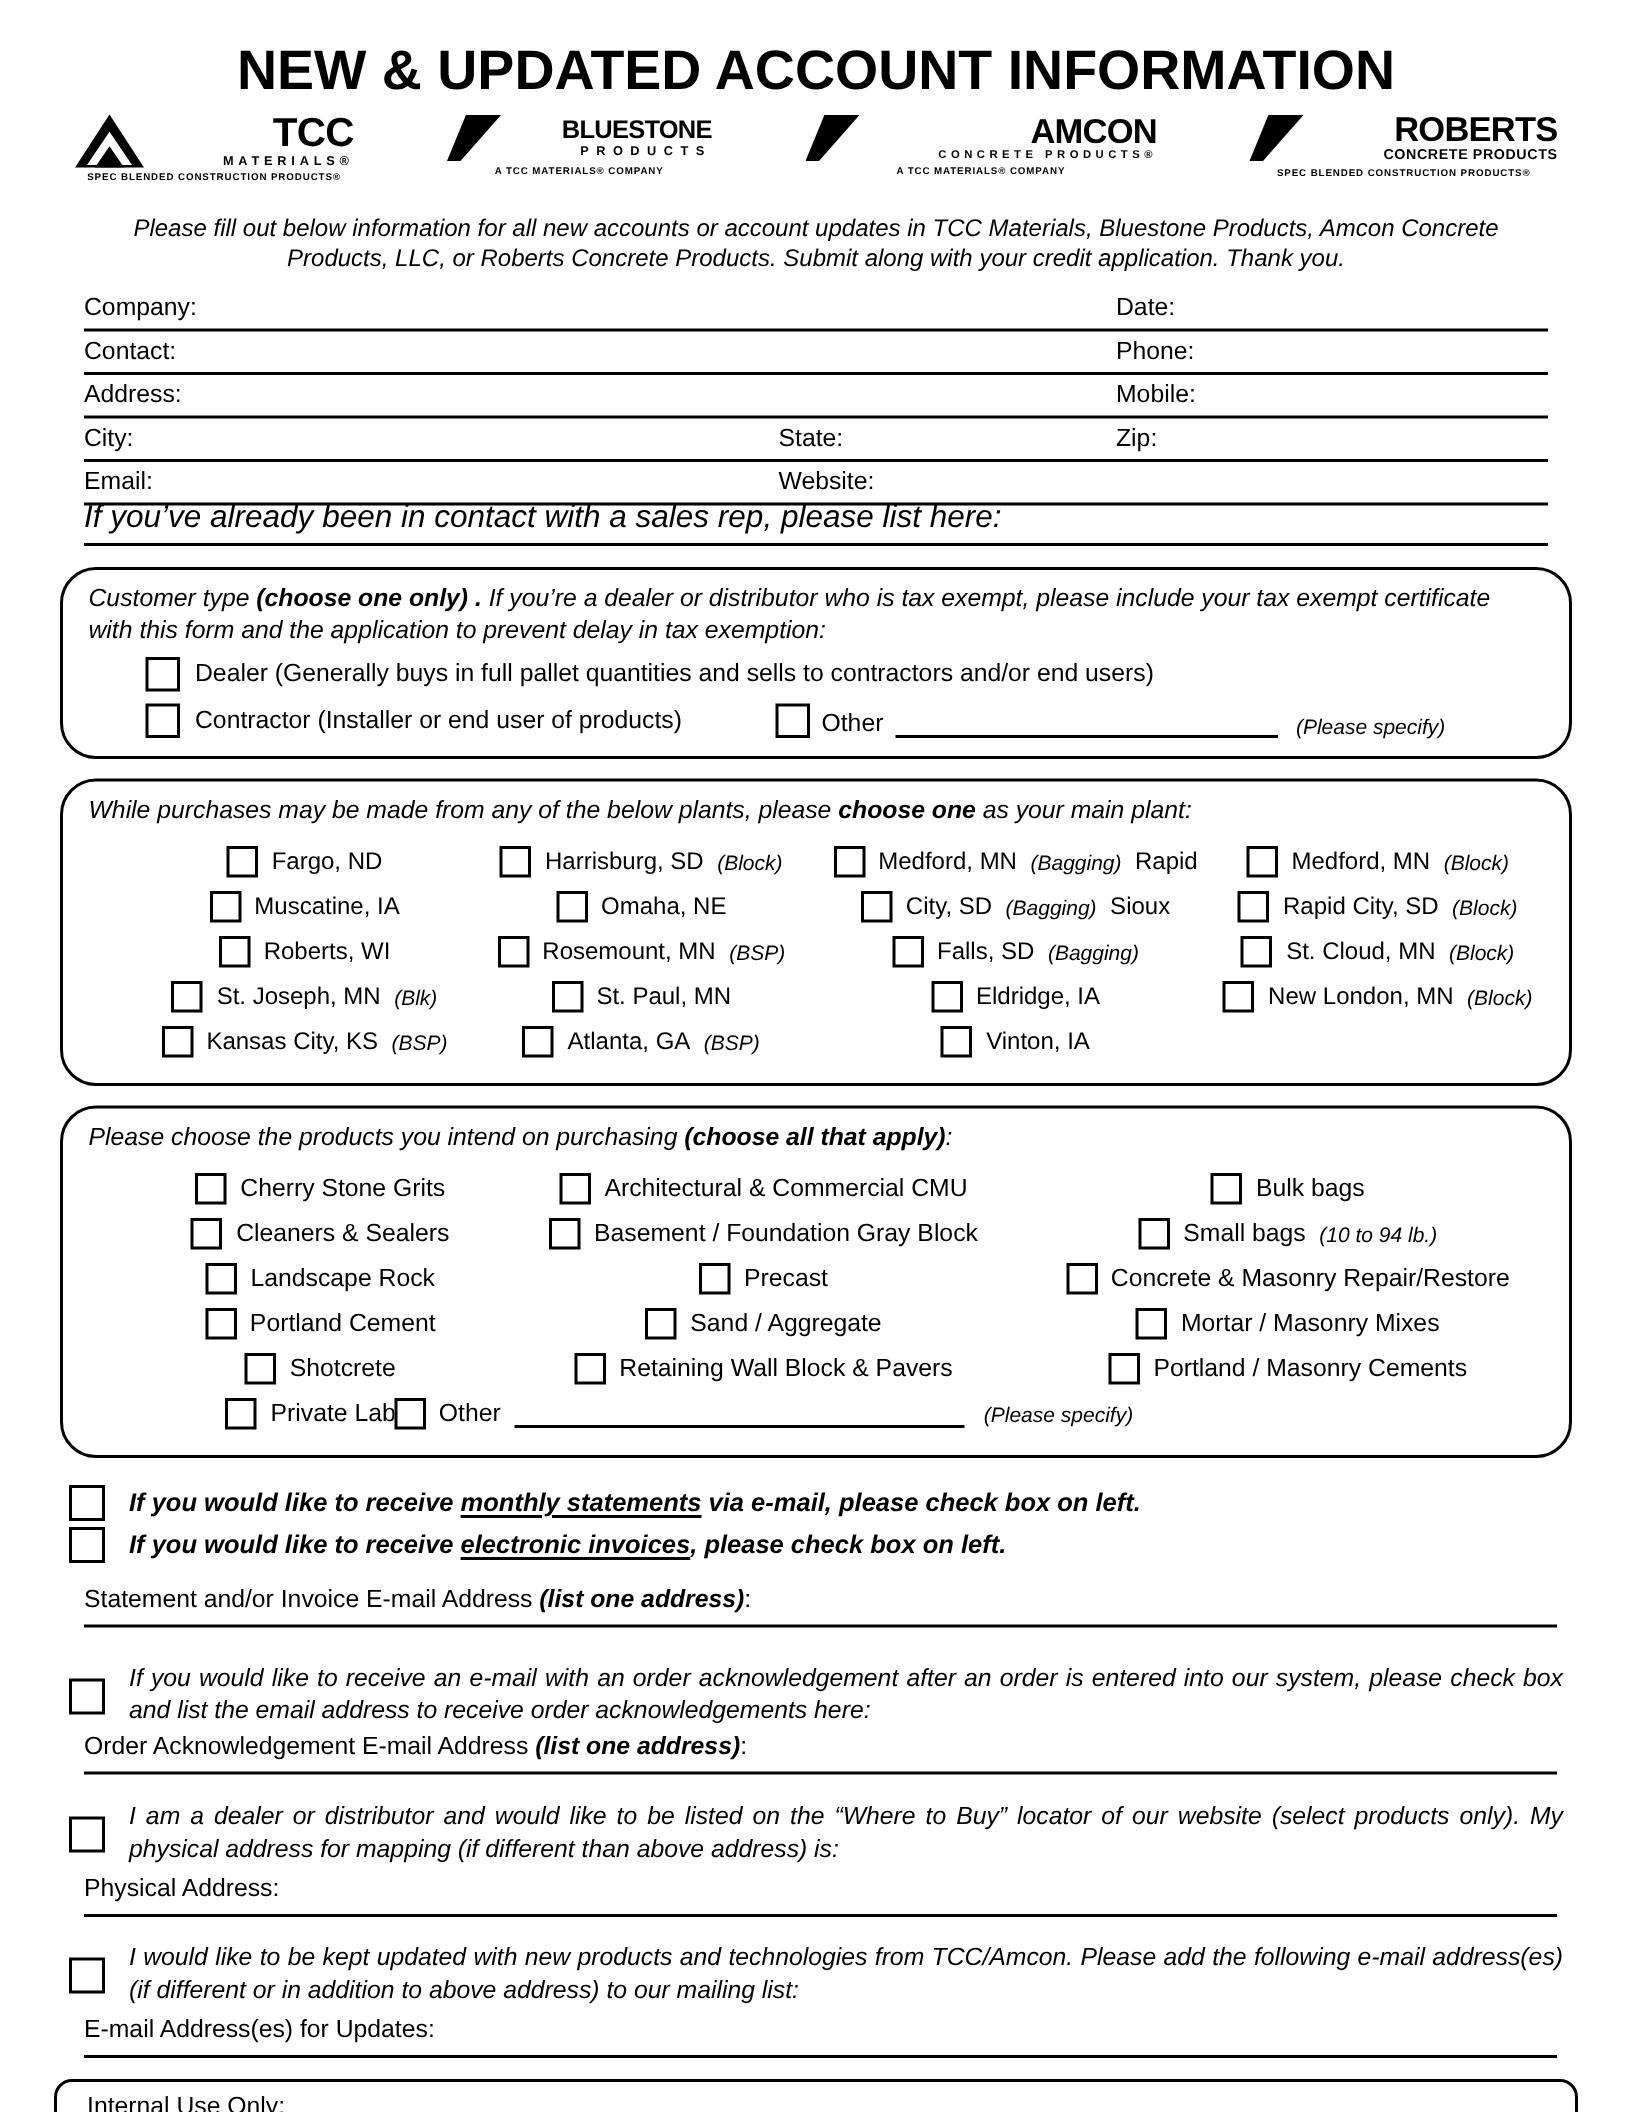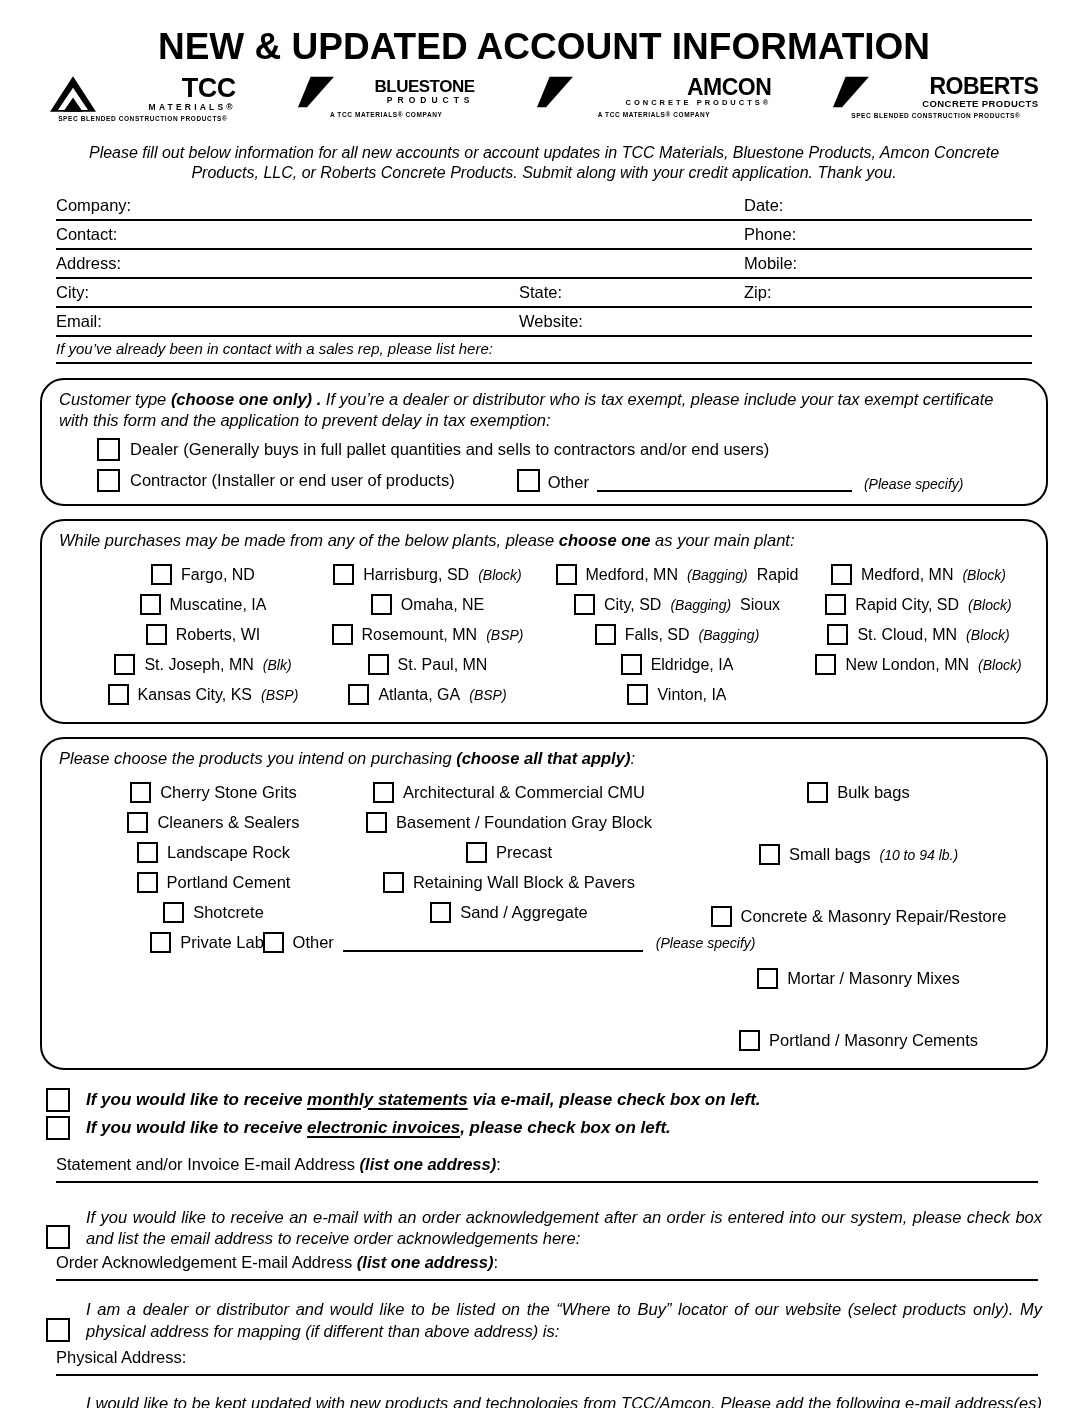--- a/index.html
+++ b/index.html
@@ -26,21 +26,21 @@
   .amcon .l2 { font-size:7.5px; letter-spacing:3px; }
   .roberts .l1 { font-size:23px; }
   .roberts .l2 { font-size:9.5px; letter-spacing:0.4px; }
   .intro { font-style:italic; font-size:16px; text-align:center; width:960px; margin:9px auto 0; line-height:1.22; }
   
   .contact { margin:10px 56px 0; }
   .frow { position:relative; height:29px; border-bottom:2px solid #000; }
   .flabel { position:absolute; bottom:4px; font-size:16.5px; }
   .c2 { left:463px; } .c3 { left:688px; }
   .srow { position:relative; height:27px; border-bottom:2px solid #000; }
-  .srow .flabel { font-style:italic; font-size:15px; bottom:5px;margin-top:30px; }
+  .srow .flabel { font-style:italic; font-size:21px; bottom:5px;margin-top:30px; }
   
   .box { margin:0 40px; border:2px solid #000; border-radius:24px; padding:9px 17px 12px; }
   .boxhead { font-style:italic; font-size:16.5px; line-height:1.25; }
   .boxhead .bld { font-weight:bold; }
   .cb { display:inline-block; width:21px; height:21px; border:2px solid #000; background:#fff; flex:none; }
   .cb-lg { width:24px; height:24px; }
   .item { display:flex; align-items:center; gap:9px; font-size:16px; white-space:nowrap; }
   .note { font-style:italic; font-size:14px; }
   .note:empty, .sfx:empty { display:none; }
   
@@ -57,31 +57,31 @@
   .col .item { height:30px; }
   .plants .col:nth-child(1){ width:212px; }
   .plants .col:nth-child(2){ width:237px; }
   .plants .col:nth-child(3){ width:262px; }
   .plants .col:nth-child(4){ flex:1; }
   
   .products { margin-top:13px; }
   .products .col .item { height:30px; font-size:16.5px; }
   .products .col:nth-child(1){ width:233px; }
   .products .col:nth-child(2){ width:358px; }
-  .products .col:nth-child(3){ flex:1;gap:32px; }
+  .products .col:nth-child(3){ flex:1; }
   .prod-other { overflow:visible; }
   .prod-other .other-line { max-width:300px; min-width:300px; }
   
   .stline { display:flex; align-items:center; gap:16px; margin:0 46px; height:28px; }
   .sttext { font-weight:bold; font-style:italic; font-size:17px; }
   .sttext .und { text-decoration:underline; text-decoration-thickness:2px; text-underline-offset:3px; }
   .emlabel { margin:9px 50px 0 56px; font-size:16.5px; border-bottom:2px solid #000; padding-bottom:7px; }
   .emlabel .bld { font-weight:bold; font-style:italic; }
   
-  .psec { display:flex; gap:16px; margin:0 46px; align-items:flex-end; }
+  .psec { display:flex; gap:16px; margin:0 46px; align-items:flex-start; }
   .psec .cb-lg { margin-top:10px; }
   .ptext { font-style:italic; font-size:16.5px; line-height:1.3; text-align:justify; flex:1; }
   
   .internal { margin:14px 36px 0; border:2.5px solid #000; border-radius:12px; padding:7px 20px 16px; }
   .ihead { font-size:16.5px; }
 </style>
 </head>
 <body>
 
 <div class="page">
@@ -335,25 +335,25 @@
         <div class="item">
             <span class="cb"></span>
             <span>Basement / Foundation Gray Block</span>
           </div>
         <div class="item">
             <span class="cb"></span>
             <span>Precast</span>
           </div>
         <div class="item">
             <span class="cb"></span>
+            <span>Sand / Aggregate</span>
+          </div>
+        <div class="item">
+            <span class="cb"></span>
             <span>Retaining Wall Block &amp; Pavers</span>
-          </div>
-        <div class="item">
-            <span class="cb"></span>
-            <span>Sand / Aggregate</span>
           </div>
         <div class="item prod-other">
             <span class="cb"></span>
             <span>Other</span>
             <span class="other-line"></span>
             <span class="pspec">(Please specify)</span>
           </div>
       </div>
       <div class="col">
         <div class="item">

